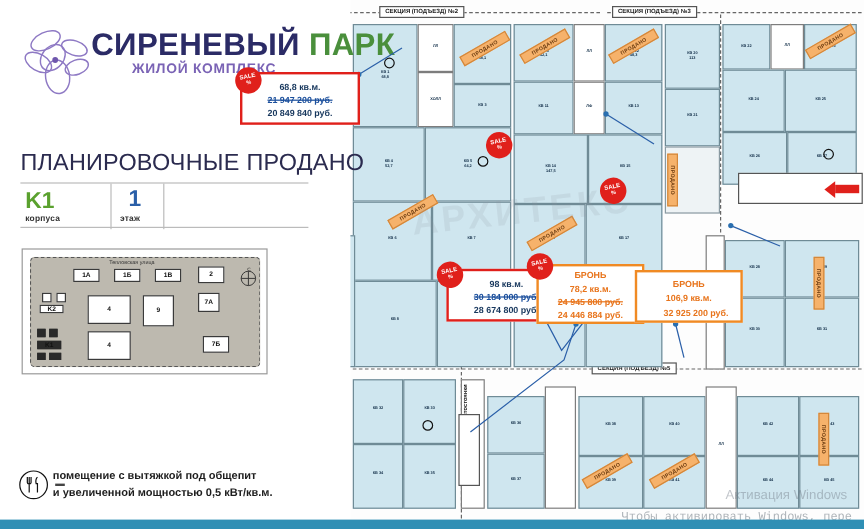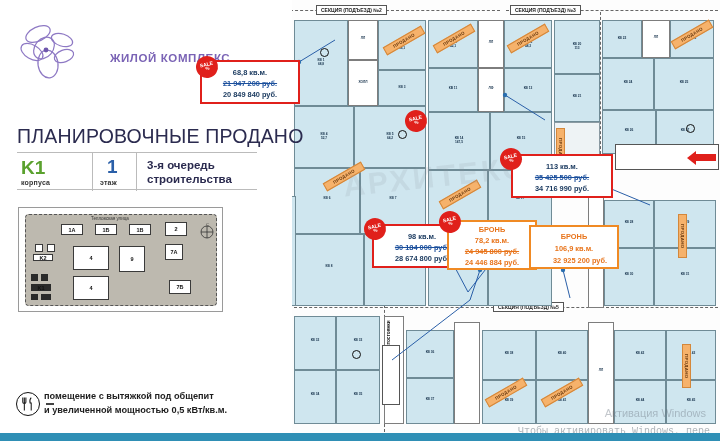--- a/index.html
+++ b/index.html
@@ -331,39 +331,36 @@
         <g fill="none" stroke="#8e79c4" stroke-width="1.2">
           <ellipse cx="20" cy="16" rx="13" ry="7" transform="rotate(-25 20 16)"></ellipse>
           <ellipse cx="44" cy="22" rx="11" ry="6" transform="rotate(18 44 22)"></ellipse>
           <ellipse cx="14" cy="34" rx="12" ry="7" transform="rotate(30 14 34)"></ellipse>
           <ellipse cx="30" cy="46" rx="10" ry="14" transform="rotate(-8 30 46)"></ellipse>
           <ellipse cx="46" cy="38" rx="10" ry="6" transform="rotate(-20 46 38)"></ellipse>
           <ellipse cx="26" cy="30" rx="9" ry="12" transform="rotate(40 26 30)"></ellipse>
         </g>
         <circle cx="28" cy="32" r="2.4" fill="#6f57ad"></circle>
       </svg>
+      <div class="logo-title">
+        <span class="t1">СИРЕНЕВЫЙ </span><span class="t2">ПАРК</span>
+      </div>
       <div class="logo-sub">ЖИЛОЙ КОМПЛЕКС</div>
     </div>
 
     <div class="headline">ПЛАНИРОВОЧНЫЕ ПРОДАНО</div>
 
     <div class="kblock">
       <div class="kcell c1">
         <span class="kbig green">K1</span>
         <span class="ksmall">корпуса</span>
       </div>
       <div class="kcell c2">
         <span class="kbig blue">1</span>
         <span class="ksmall">этаж</span>
-      </div>
-      <div class="kcell c3">
-        <div class="txt">
-          <span>3-я очередь</span><br>
-          <span>строительства</span>
-        </div>
       </div>
     </div>
 
     <div class="siteplan">
       <div class="sp-land"></div>
       <div class="sp-road" style="left:72px; top:8px;">Тепловская улица</div>
       <div class="sp-blk" style="left:42px; top:16px; width:22px; height:11px;">1А</div>
       <div class="sp-blk" style="left:76px; top:16px; width:22px; height:11px;">1Б</div>
       <div class="sp-blk" style="left:110px; top:16px; width:22px; height:11px;">1В</div>
       <div class="sp-blk" style="left:146px; top:14px; width:22px; height:14px;">2</div>
@@ -427,27 +424,20 @@
   <div class="salebadge" style="left:196px; top:56px;">
     <span>SALE</span>
     <span class="s2">%</span>
   </div>
 
   <div class="salebadge" style="left:405px; top:110px;">
     <span>SALE</span>
     <span class="s2">%</span>
   </div>
 
-  <div class="callout" style="left:511px; top:154px; width:102px; height:44px;">
-    <div class="inner">
-      <div class="co-area" style="margin-top:6px;">113 кв.м.</div>
-      <div class="co-old" style="margin-top:2px;">35 425 500 руб.</div>
-      <div class="co-new" style="margin-top:2px;">34 716 990 руб.</div>
-    </div>
-  </div>
   <div class="salebadge" style="left:500px; top:148px;">
     <span>SALE</span>
     <span class="s2">%</span>
   </div>
 
   <div class="callout" style="left:372px; top:224px; width:100px; height:44px;">
     <div class="inner">
       <div class="co-area" style="margin-top:6px;">98 кв.м.</div>
       <div class="co-old" style="margin-top:2px;">30 184 000 руб.</div>
       <div class="co-new" style="margin-top:2px;">28 674 800 руб.</div>

